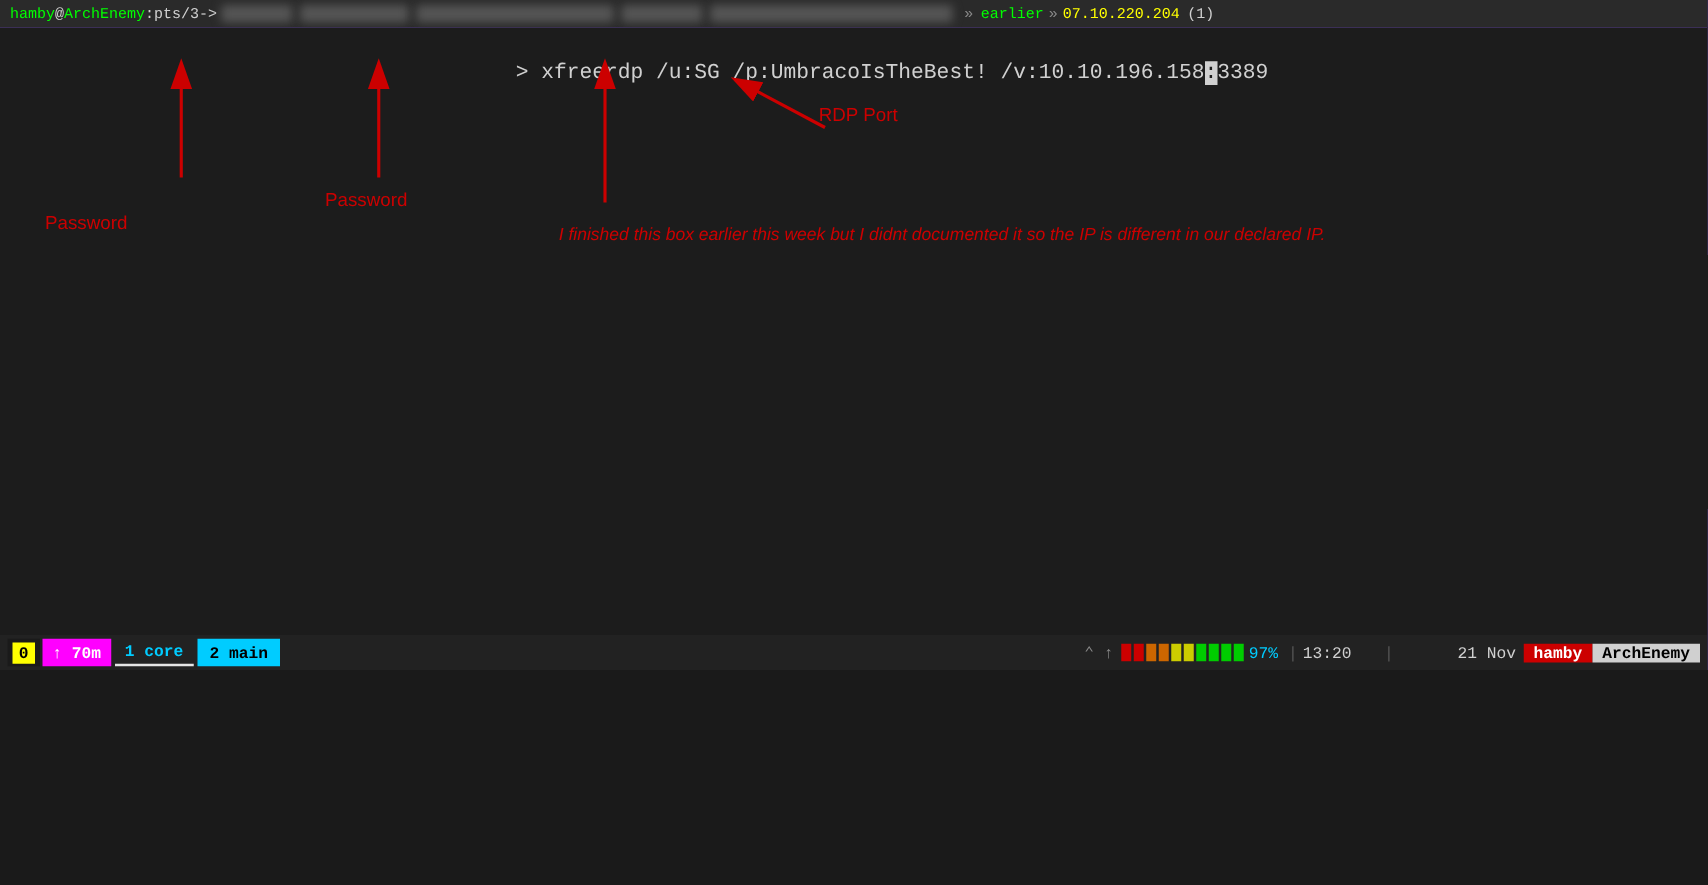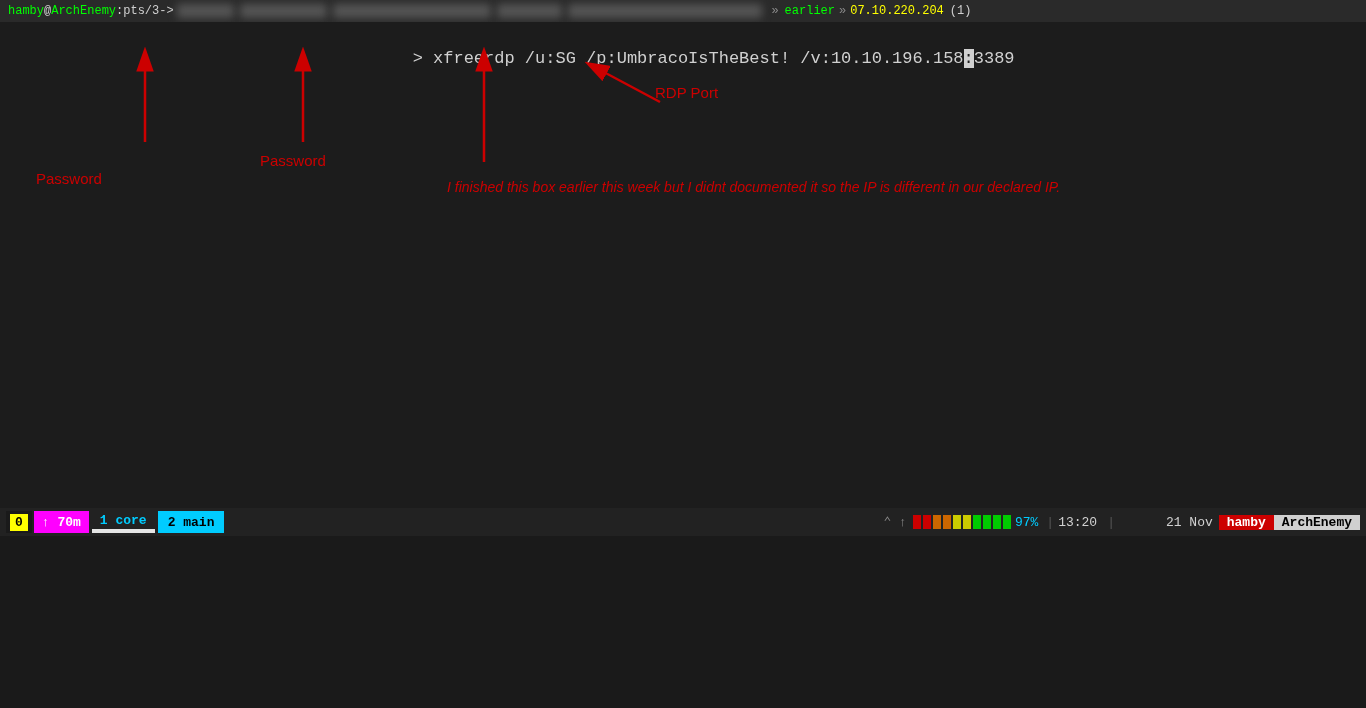--- a/index.html
+++ b/index.html
@@ -200,21 +200,21 @@
   <div class="statusbar">
 
     <div class="sb-item" style="background:#1a1a1a; padding:0 4px; gap:3px;">
       <span style="background:#ffff00; color:#000; padding:1px 5px; font-weight:bold;">0</span>
     </div>
 
     <div class="sb-item" style="background:#ff00ff; color:#fff; padding:0 8px; margin-right:3px;">
       <span>↑ 70m</span>
     </div>
 
-    <div class="sb-item" style="background:transparent; color:#00ccff; border-bottom:4px solid #e5e5e5; padding:0 8px; margin-right:3px; cursor:pointer;">
+    <div class="sb-item" style="background:transparent; color:#00ccff; border-bottom:2px solid #e5e5e5; padding:0 8px; margin-right:3px; cursor:pointer;">
       <span>1 core</span>
     </div>
 
     <div class="sb-item" style="background:#00ccff; color:#000; padding:0 10px; margin-right:21px; cursor:pointer;">
       <span>2 main</span>
     </div>
 
     <div class="sb-spacer"></div>
 
     <span class="sb-mouse" style="color:#888; font-size:13px;">⌃ ↑</span>
@@ -229,21 +229,21 @@
       <span class="battery-block b-green"></span>
       <span class="battery-block b-green"></span>
       <span class="battery-block b-green"></span>
       <span class="battery-block b-green"></span>
     </div>
 
     <span class="sb-pct">97%</span>
 
     <span class="sb-sep">|</span>
 
-    <span class="sb-clock" style="margin-right:6px;">13:20</span>
+    <span class="sb-clock" style="margin-right:22px;">13:20</span>
 
     <span class="sb-sep">|</span>
 
     <span class="sb-date" style="margin-right:6px;margin-left:47px;">21 Nov</span>
 
     <span class="sb-user">hamby</span>
 
     <span class="sb-hostname">ArchEnemy</span>
   </div>
 </div>

